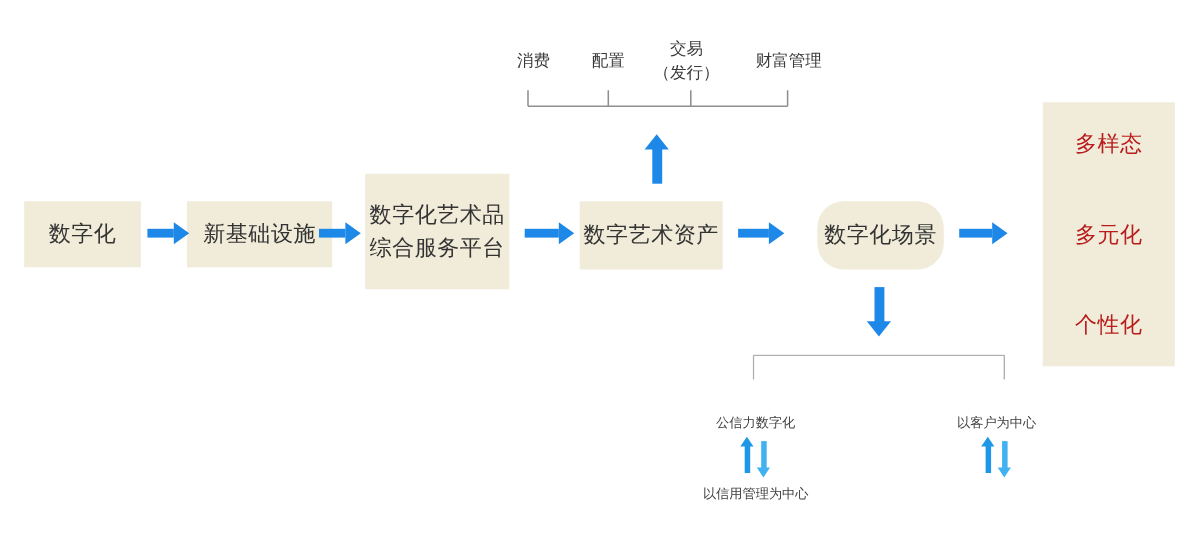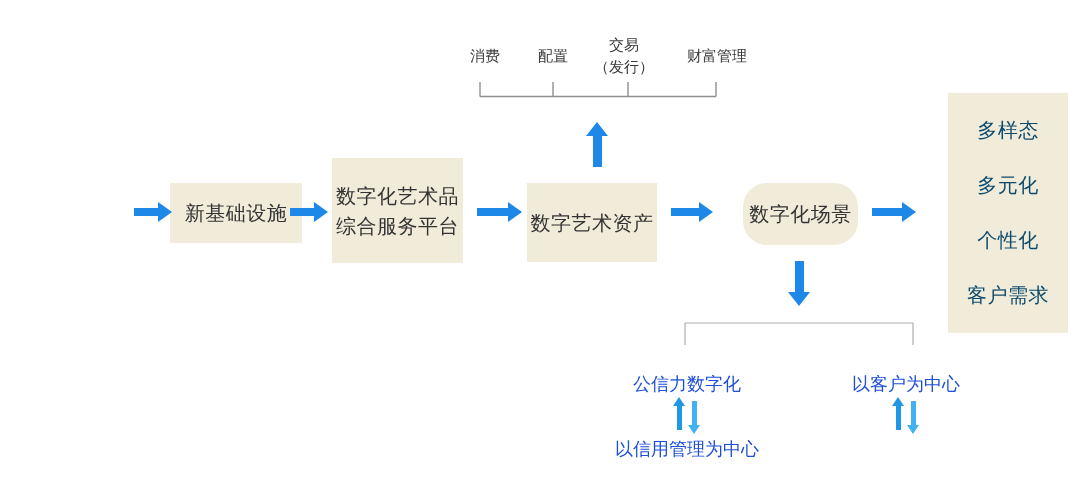--- a/index.html
+++ b/index.html
@@ -12,21 +12,21 @@
   .node{
     position:absolute;background:var(--node-fill,#f0ecd9);
     display:flex;flex-direction:column;align-items:center;justify-content:center;
     text-align:center;font-size:20px;font-weight:500;color:#333;line-height:30px;
     letter-spacing:0.5px;
   }
   
   .panel{
     position:absolute;background:var(--node-fill,#f0ecd9);
     display:flex;flex-direction:column;align-items:center;justify-content:space-between;
-    padding:24px 0;box-sizing:border-box;font-size:20px;font-weight:500;color:#0c4a6e;
+    padding:24px 0;box-sizing:border-box;font-size:20px;font-weight:500;color:#b91c1c;
     letter-spacing:0.5px;
   }
   
   .harrow{position:absolute;display:flex;align-items:center;height:20px;}
   .harrow .shaft{flex:1;height:8px;background:var(--arrow-blue,#1e88e8);}
   .harrow .head{width:0;height:0;border-top:10px solid transparent;border-bottom:10px solid transparent;border-left:14px solid var(--arrow-blue,#1e88e8);}
   
   .vbig{position:absolute;width:22px;}
   .vbig .shaft{position:absolute;left:6.5px;width:9px;background:var(--arrow-blue,#1e88e8);}
   .vbig.up .shaft{top:13px;bottom:0;}
@@ -43,21 +43,21 @@
   .mini.down .shaft{top:0;bottom:8px;background:var(--double-arrow-down-blue,#41b1f1);}
   .mini.down .head{position:absolute;bottom:0;left:0;width:0;height:0;border-left:6.5px solid transparent;border-right:6.5px solid transparent;border-top:9px solid var(--double-arrow-down-blue,#41b1f1);}
   
   .top-label{
     position:absolute;top:30px;height:52px;display:flex;flex-direction:column;
     justify-content:center;text-align:center;font-size:15px;line-height:22px;color:#3a3a3a;
   }
   
   .pair{
     position:absolute;top:374px;display:flex;flex-direction:column;align-items:center;
-    text-align:center;font-size:18px;line-height:20px;color:#1d4ed8;
+    text-align:center;font-size:12px;line-height:20px;color:#404040;
   }
   .bracket-svg{position:absolute;}
 </style>
 </head>
 <body>
 
 <div class="stage">
 
   <div class="top-label" style="left:433px;width:104px;">
     <span>消费</span>
@@ -75,28 +75,31 @@
 
   <svg class="bracket-svg" style="left:478px;top:81px;" width="241" height="17" viewBox="0 0 241 17">
     <path d="M2,1 L2,15.5 M75,1 L75,15.5 M150,1 L150,15.5 M238,1 L238,15.5 M2,15.5 L238,15.5" stroke="#8f8f8f" stroke-width="1.4" fill="none"></path>
   </svg>
 
   <div class="vbig up" style="left:586px;top:122px;height:45px;">
     <div class="head"></div>
     <div class="shaft"></div>
   </div>
 
+  <div class="node" style="left:22px;top:183px;width:106px;height:60px;">
+    <span>数字化</span>
+  </div>
   <div class="node" style="left:170px;top:183px;width:132px;height:60px;">
     <span>新基础设施</span>
   </div>
   <div class="node" style="left:332px;top:158px;width:131px;height:105px;">
     <span>数字化艺术品</span>
     <span>综合服务平台</span>
   </div>
-  <div class="node" style="left:527px;top:183px;width:130px;height:79px;">
+  <div class="node" style="left:527px;top:183px;width:130px;height:62px;">
     <span>数字艺术资产</span>
   </div>
   <div class="node" style="left:743px;top:183px;width:115px;height:62px;border-radius:24px;">
     <span>数字化场景</span>
   </div>
 
   <div class="harrow" style="left:134px;top:202px;width:38px;">
     <div class="shaft"></div>
       <div class="head"></div>
   </div>
@@ -114,21 +117,20 @@
   </div>
   <div class="harrow" style="left:872px;top:202px;width:44px;">
     <div class="shaft"></div>
       <div class="head"></div>
   </div>
 
   <div class="panel" style="left:948px;top:93px;width:120px;height:240px;">
     <span>多样态</span>
     <span>多元化</span>
     <span>个性化</span>
-    <span>客户需求</span>
   </div>
 
   <div class="vbig down" style="left:788px;top:261px;height:45px;">
     <div class="shaft"></div>
     <div class="head"></div>
   </div>
 
   <svg class="bracket-svg" style="left:684px;top:322px;" width="230" height="24" viewBox="0 0 230 24">
     <path d="M1,1 L229,1 M1,1 L1,23 M229,1 L229,23" stroke="#adadad" stroke-width="1.2" fill="none"></path>
   </svg>

